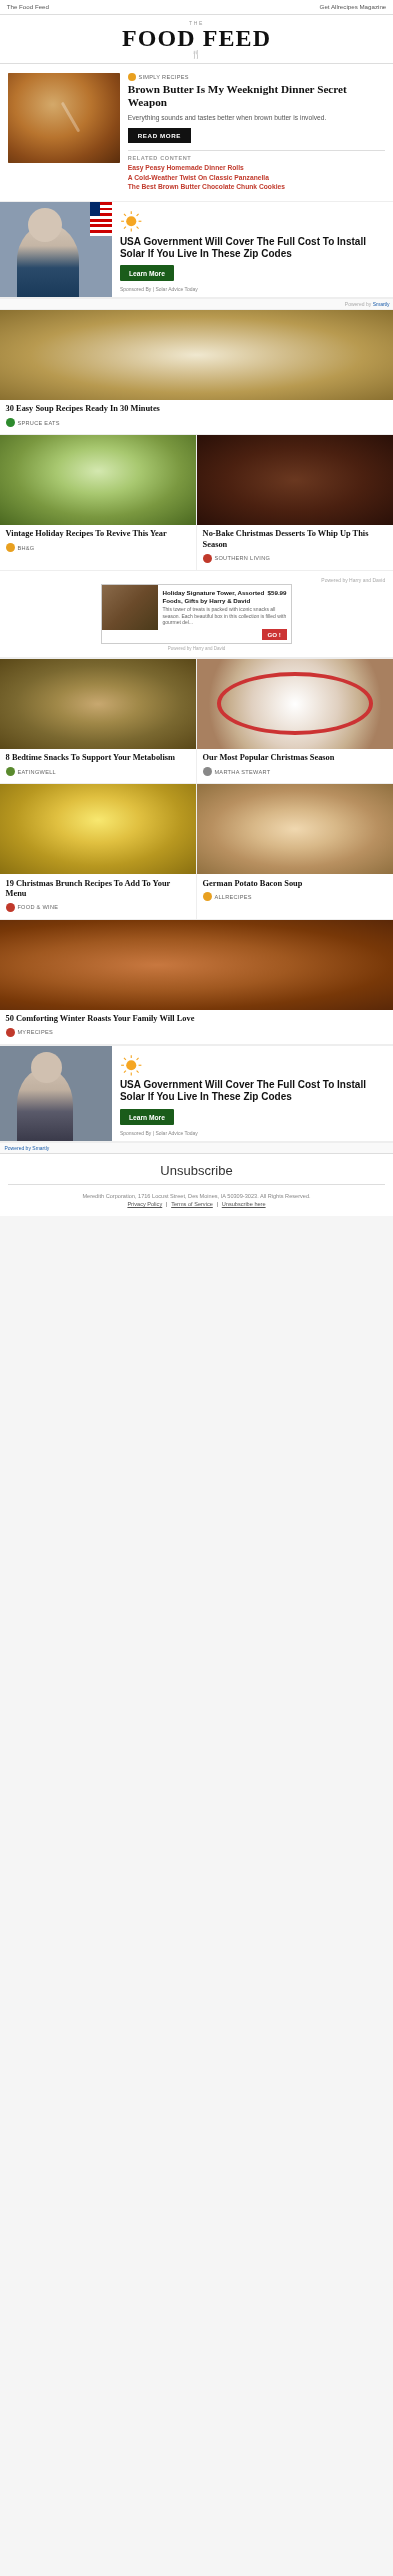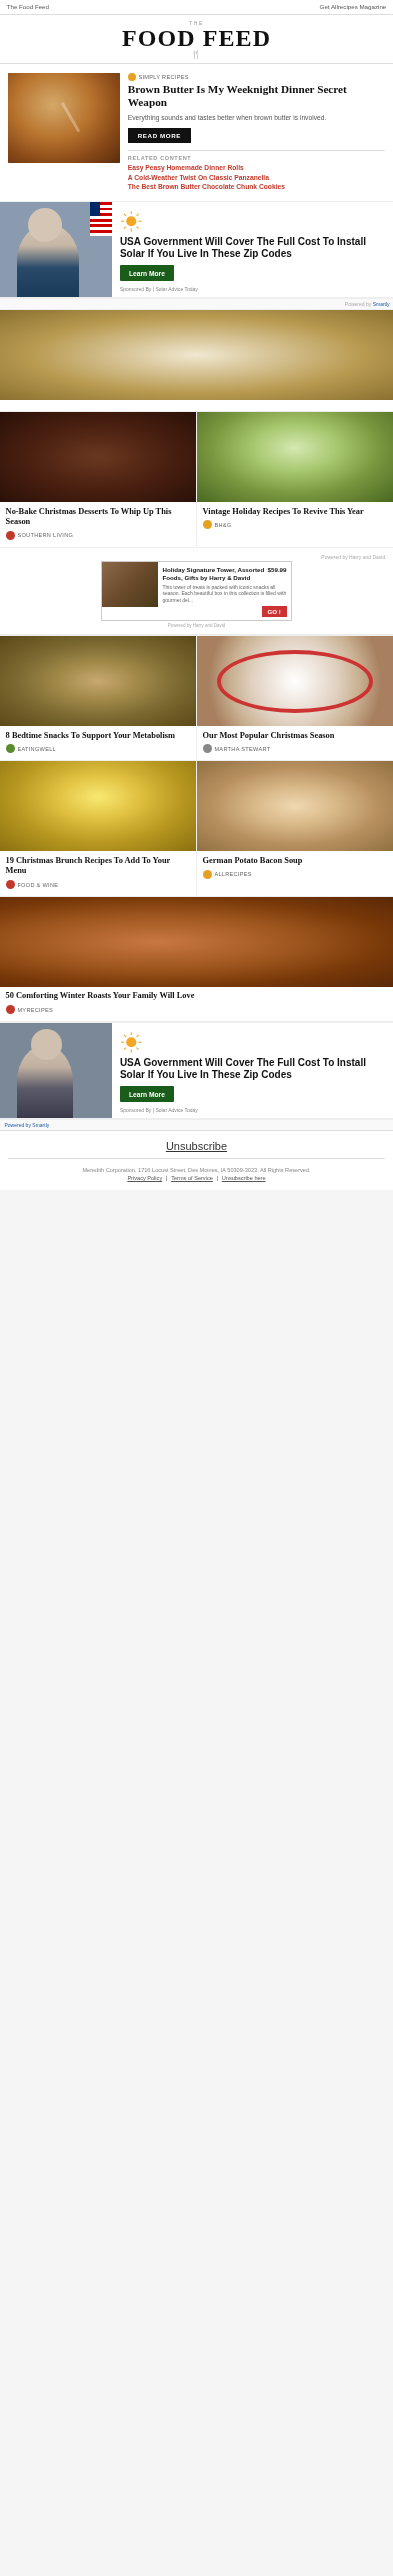--- a/index.html
+++ b/index.html
@@ -540,24 +540,23 @@
     }
 
     
     .footer {
       background: #fff;
       border-top: 0.6px solid #ddd;
       padding: 9px 7.9px;
       text-align: center;
     }
     .unsubscribe-link {
-      font-size: 11px;
+      font-size: 13px;
       color: #333;
       font-family: Arial, sans-serif;
-      text-decoration: underline;
       cursor: pointer;
     }
     .footer-divider {
       border: none;
       border-top: 0.6px solid #ddd;
       margin: 6.7px 0;
     }
     .footer-company {
       font-size: 5.6px;
       color: #888;
@@ -642,44 +641,51 @@
   <span>Powered by</span>
   <span style="color:#1a5caa;">Smartly</span>
 </div>
 
 <div class="grid-section">
   <div class="grid-row">
     <div class="grid-item">
       <div class="grid-img">
         <div class="grid-img-inner img-soup"></div>
       </div>
+      <div class="grid-text">
+        <div class="grid-item-title">30 Easy Soup Recipes Ready In 30 Minutes</div>
+        <div class="grid-source-row">
+          <span class="source-logo logo-spruce"></span>
+          <span class="source-name-sm">SPRUCE EATS</span>
+        </div>
+      </div>
     </div>
   </div>
   <div class="grid-row">
+    <div class="grid-item">
+      <div class="grid-img">
+        <div class="grid-img-inner img-vintage"></div>
+      </div>
+      <div class="grid-text">
+        <div class="grid-item-title">Vintage Holiday Recipes To Revive This Year</div>
+        <div class="grid-source-row">
+          <span class="source-logo logo-bhg"></span>
+          <span class="source-name-sm">BH&amp;G</span>
+        </div>
+      </div>
+    </div>
     <div class="grid-item">
       <div class="grid-img">
         <div class="grid-img-inner img-chocolate"></div>
       </div>
       <div class="grid-text">
         <div class="grid-item-title">No-Bake Christmas Desserts To Whip Up This Season</div>
         <div class="grid-source-row">
           <span class="source-logo logo-southern"></span>
           <span class="source-name-sm">SOUTHERN LIVING</span>
-        </div>
-      </div>
-    </div>
-    <div class="grid-item">
-      <div class="grid-img">
-        <div class="grid-img-inner img-vintage"></div>
-      </div>
-      <div class="grid-text">
-        <div class="grid-item-title">Vintage Holiday Recipes To Revive This Year</div>
-        <div class="grid-source-row">
-          <span class="source-logo logo-bhg"></span>
-          <span class="source-name-sm">BH&amp;G</span>
         </div>
       </div>
     </div>
   </div>
 </div>
 
 <div class="ad-mid">
   <div class="ad-label-top">Powered by Harry and David</div>
   <div class="ad-mid-inner">
     <div class="ad-mid-img"></div>

